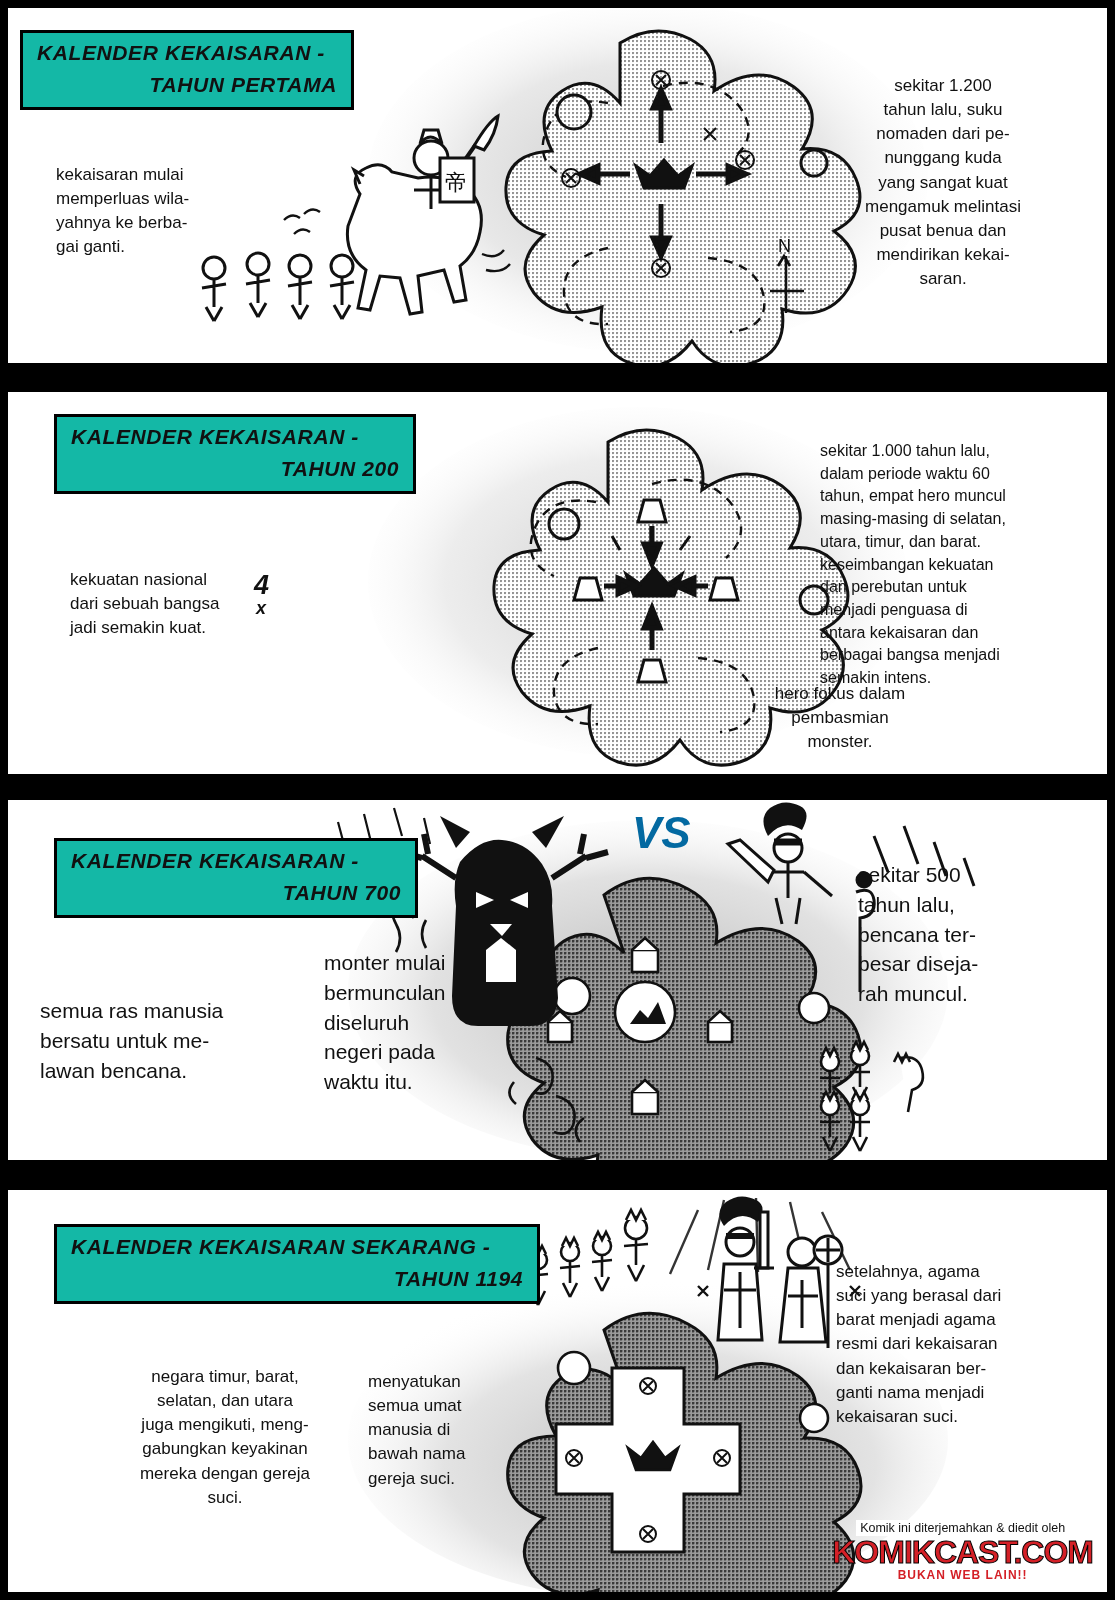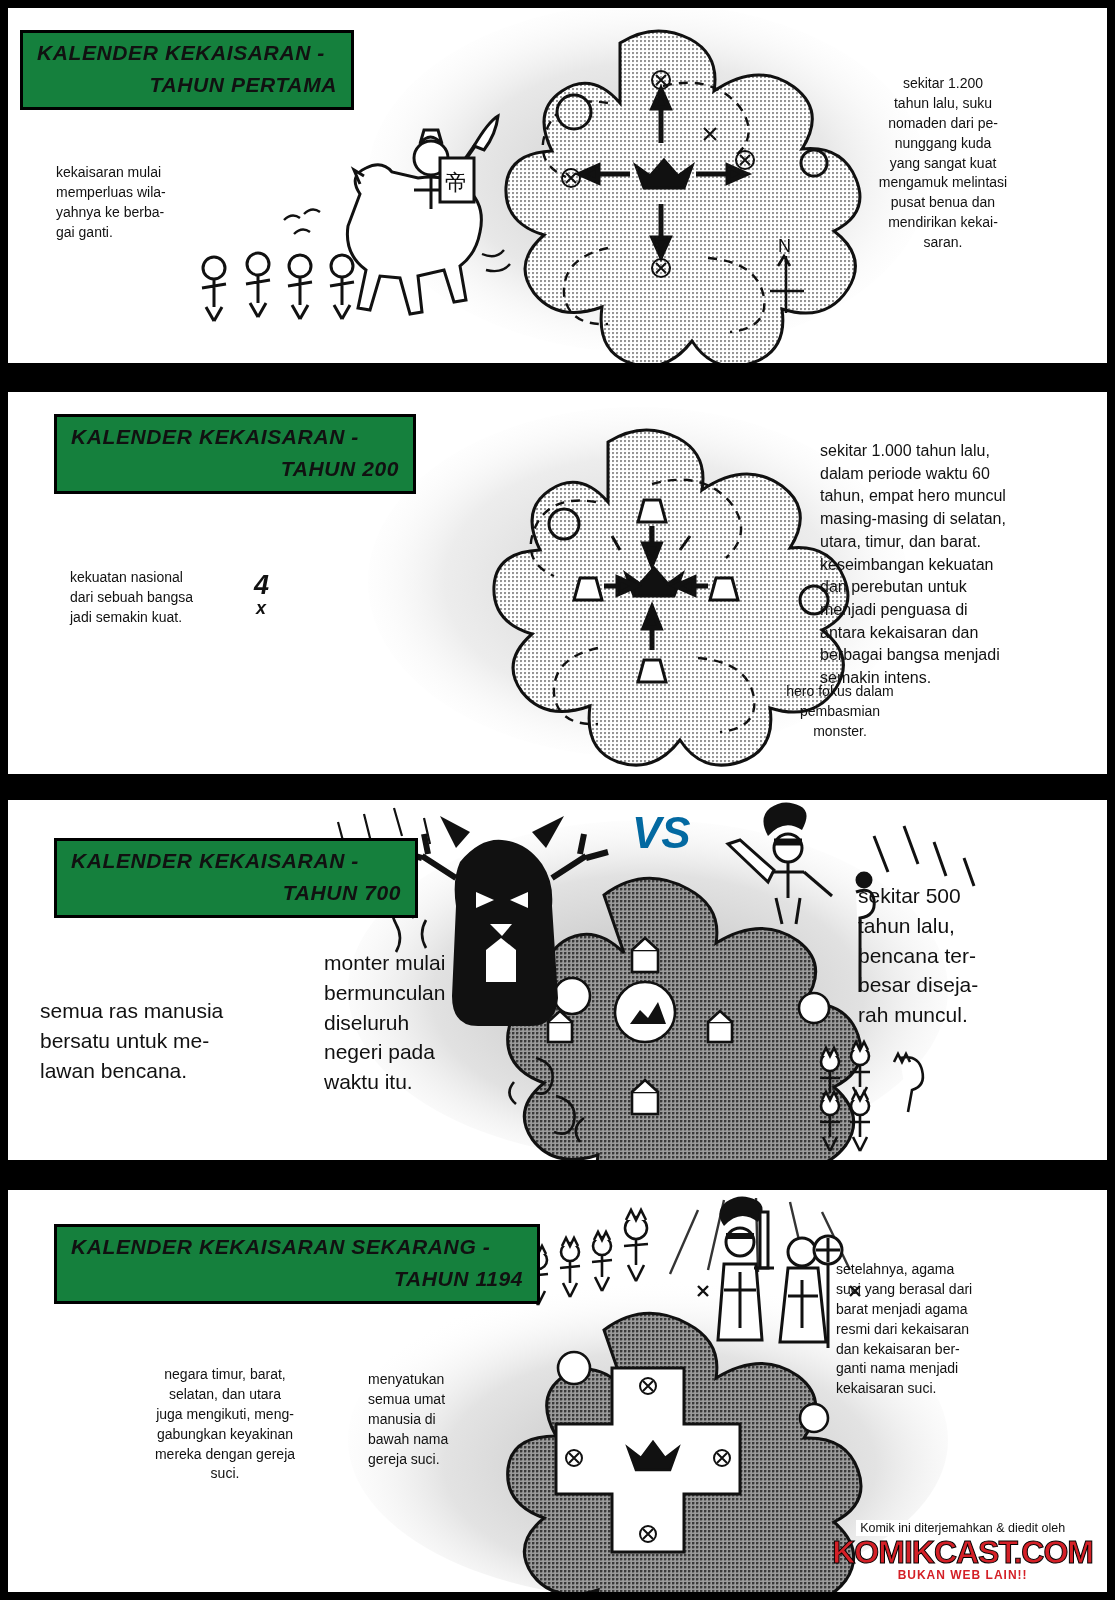--- a/index.html
+++ b/index.html
@@ -6,26 +6,26 @@
   body{width:1115px;height:1600px;font-family:"Liberation Sans",sans-serif;overflow:hidden;}
   .page{position:relative;width:1115px;height:1600px;background:#000;}
 
   .panel{position:absolute;left:8px;width:1099px;background:#ffffff;overflow:hidden;}
   #panel1{top:8px;height:355px;}
   #panel2{top:392px;height:382px;}
   #panel3{top:800px;height:360px;}
   #panel4{top:1190px;height:402px;}
 
   
-  .titlebox{position:absolute;border:3px solid #000;background:#15803d;padding:8px 14px 10px 14px;}
+  .titlebox{position:absolute;border:3px solid #000;background:#14b8a6;padding:8px 14px 10px 14px;}
   .titlebox .line{font-style:italic;font-weight:bold;font-size:21px;letter-spacing:.6px;color:#111;white-space:nowrap;}
   .titlebox .line.l2{text-align:right;margin-top:8px;}
 
   
-  .cap{position:absolute;font-size:14px;line-height:1.42;color:#111;white-space:pre-line;}
+  .cap{position:absolute;font-size:17px;line-height:1.42;color:#111;white-space:pre-line;}
   .cap.small{font-size:16px;}
   .cap.big{font-size:21px;}
 
   
   .wm{position:absolute;right:14px;bottom:10px;text-align:center;}
   .wm .w1{font-size:12.5px;color:#111;background:#fff;display:inline-block;padding:1px 4px;}
   .wm .w2{font-size:32px;font-weight:bold;color:#d42027;letter-spacing:-1px;line-height:1;-webkit-text-stroke:1px #000;}
   .wm .w3{font-size:12px;font-weight:bold;color:#d42027;letter-spacing:1px;}
 
   .vs{position:absolute;font-size:44px;font-style:italic;font-weight:bold;color:#0369a1;}
@@ -397,21 +397,21 @@
     <div class="vs" style="left:624px;top:8px;">VS</div>
 
     <div class="cap big" style="left:32px;top:196px;width:260px;">semua ras manusia
 bersatu untuk me-
 lawan bencana.</div>
     <div class="cap big" style="left:316px;top:148px;width:190px;">monter mulai
 bermunculan
 diseluruh
 negeri pada
 waktu itu.</div>
-    <div class="cap big" style="left:850px;top:81px;width:200px;">sekitar 500
+    <div class="cap big" style="left:850px;top:60px;width:200px;">sekitar 500
 tahun lalu,
 bencana ter-
 besar diseja-
 rah muncul.</div>
   </div>
 
   <div class="panel" id="panel4">
     <svg width="1099" height="402" style="position:absolute;left:0;top:0">
       <defs>
         <radialGradient id="haze4" cx="52%" cy="58%" r="58%">

